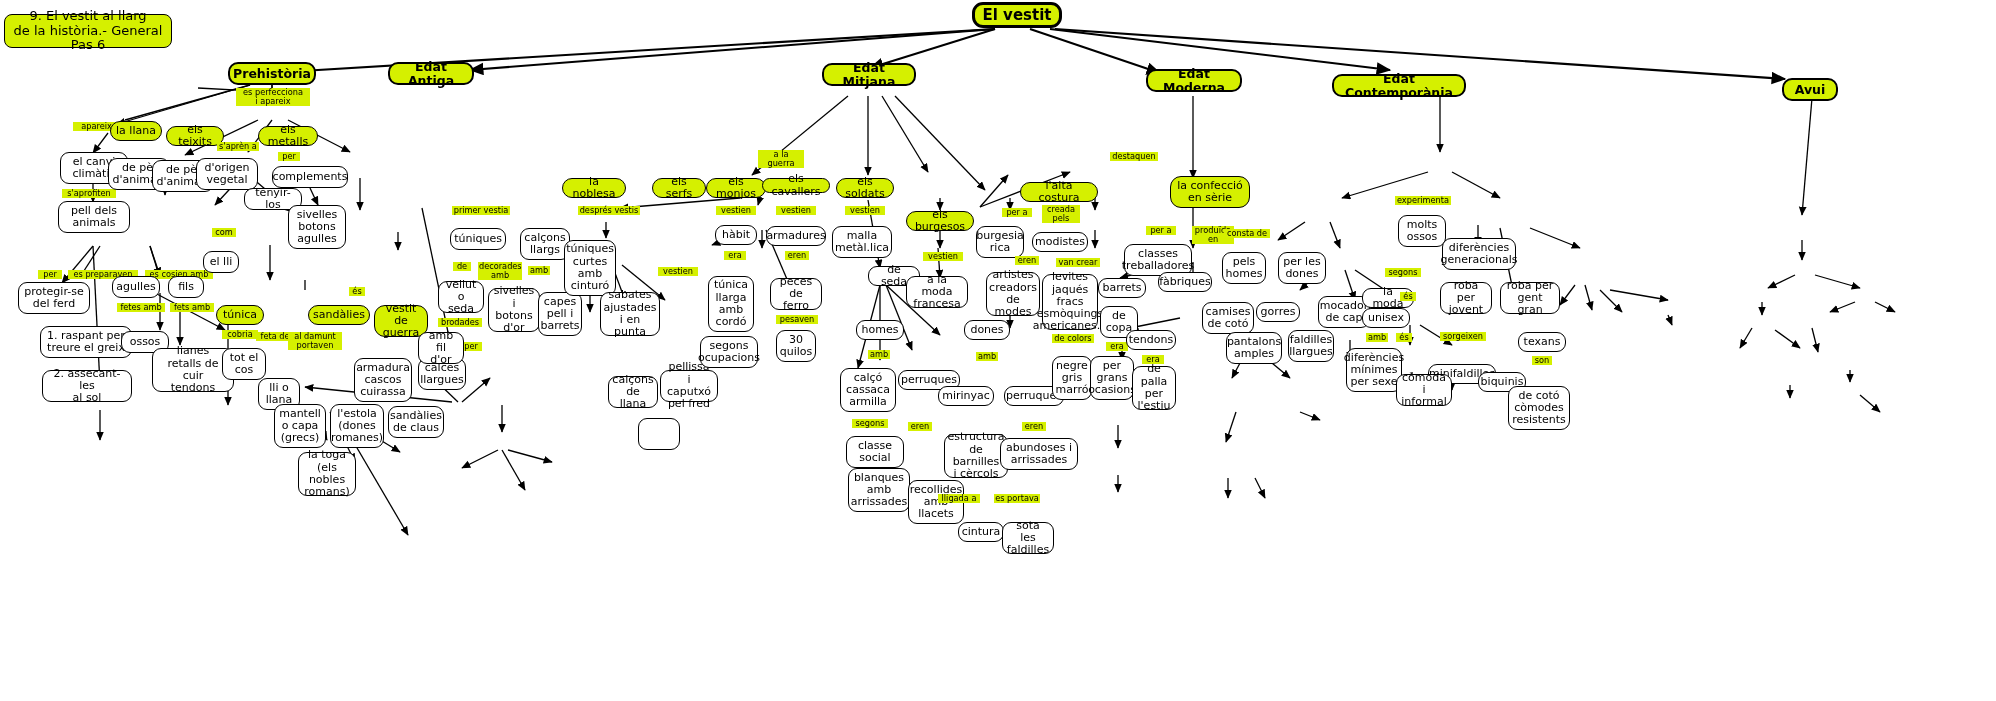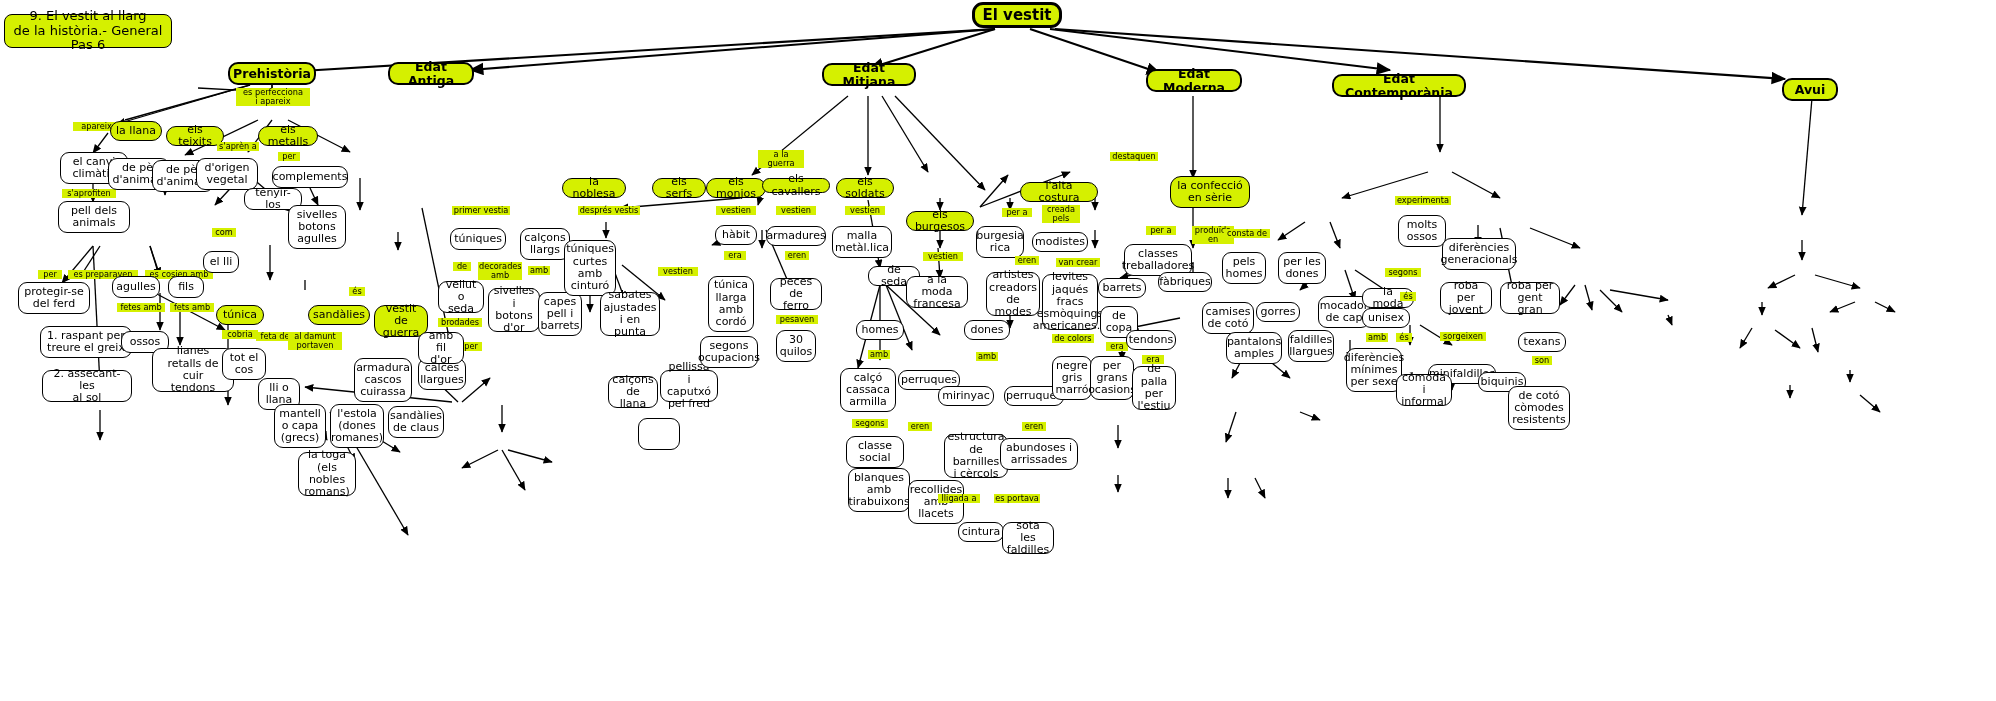--- a/index.html
+++ b/index.html
@@ -340,21 +340,21 @@
 <div class="node plain" style="left:840px;top:368px;width:56px;height:44px;">calçó
 cassaca
 armilla</div>
 <div class="node plain" style="left:898px;top:370px;width:62px;height:20px;">perruques</div>
 <div class="lbl" style="left:852px;top:419px;width:36px;">segons</div>
 <div class="lbl" style="left:908px;top:422px;width:24px;">eren</div>
 <div class="node plain" style="left:846px;top:436px;width:58px;height:32px;">classe
 social</div>
 <div class="node plain" style="left:848px;top:468px;width:62px;height:44px;">blanques
 amb
-tirabuixons</div>
+arrissades</div>
 <div class="node plain" style="left:938px;top:386px;width:56px;height:20px;">mirinyac</div>
 <div class="node plain" style="left:908px;top:480px;width:56px;height:44px;">recollides
 amb
 llacets</div>
 <div class="node plain" style="left:958px;top:522px;width:46px;height:20px;">cintura</div>
 <div class="node plain" style="left:1004px;top:386px;width:60px;height:20px;">perruques</div>
 <div class="node plain" style="left:944px;top:434px;width:64px;height:44px;">estructura
 de barnilles
 i cèrcols</div>
 <div class="lbl" style="left:938px;top:494px;width:42px;">lligada a</div>

